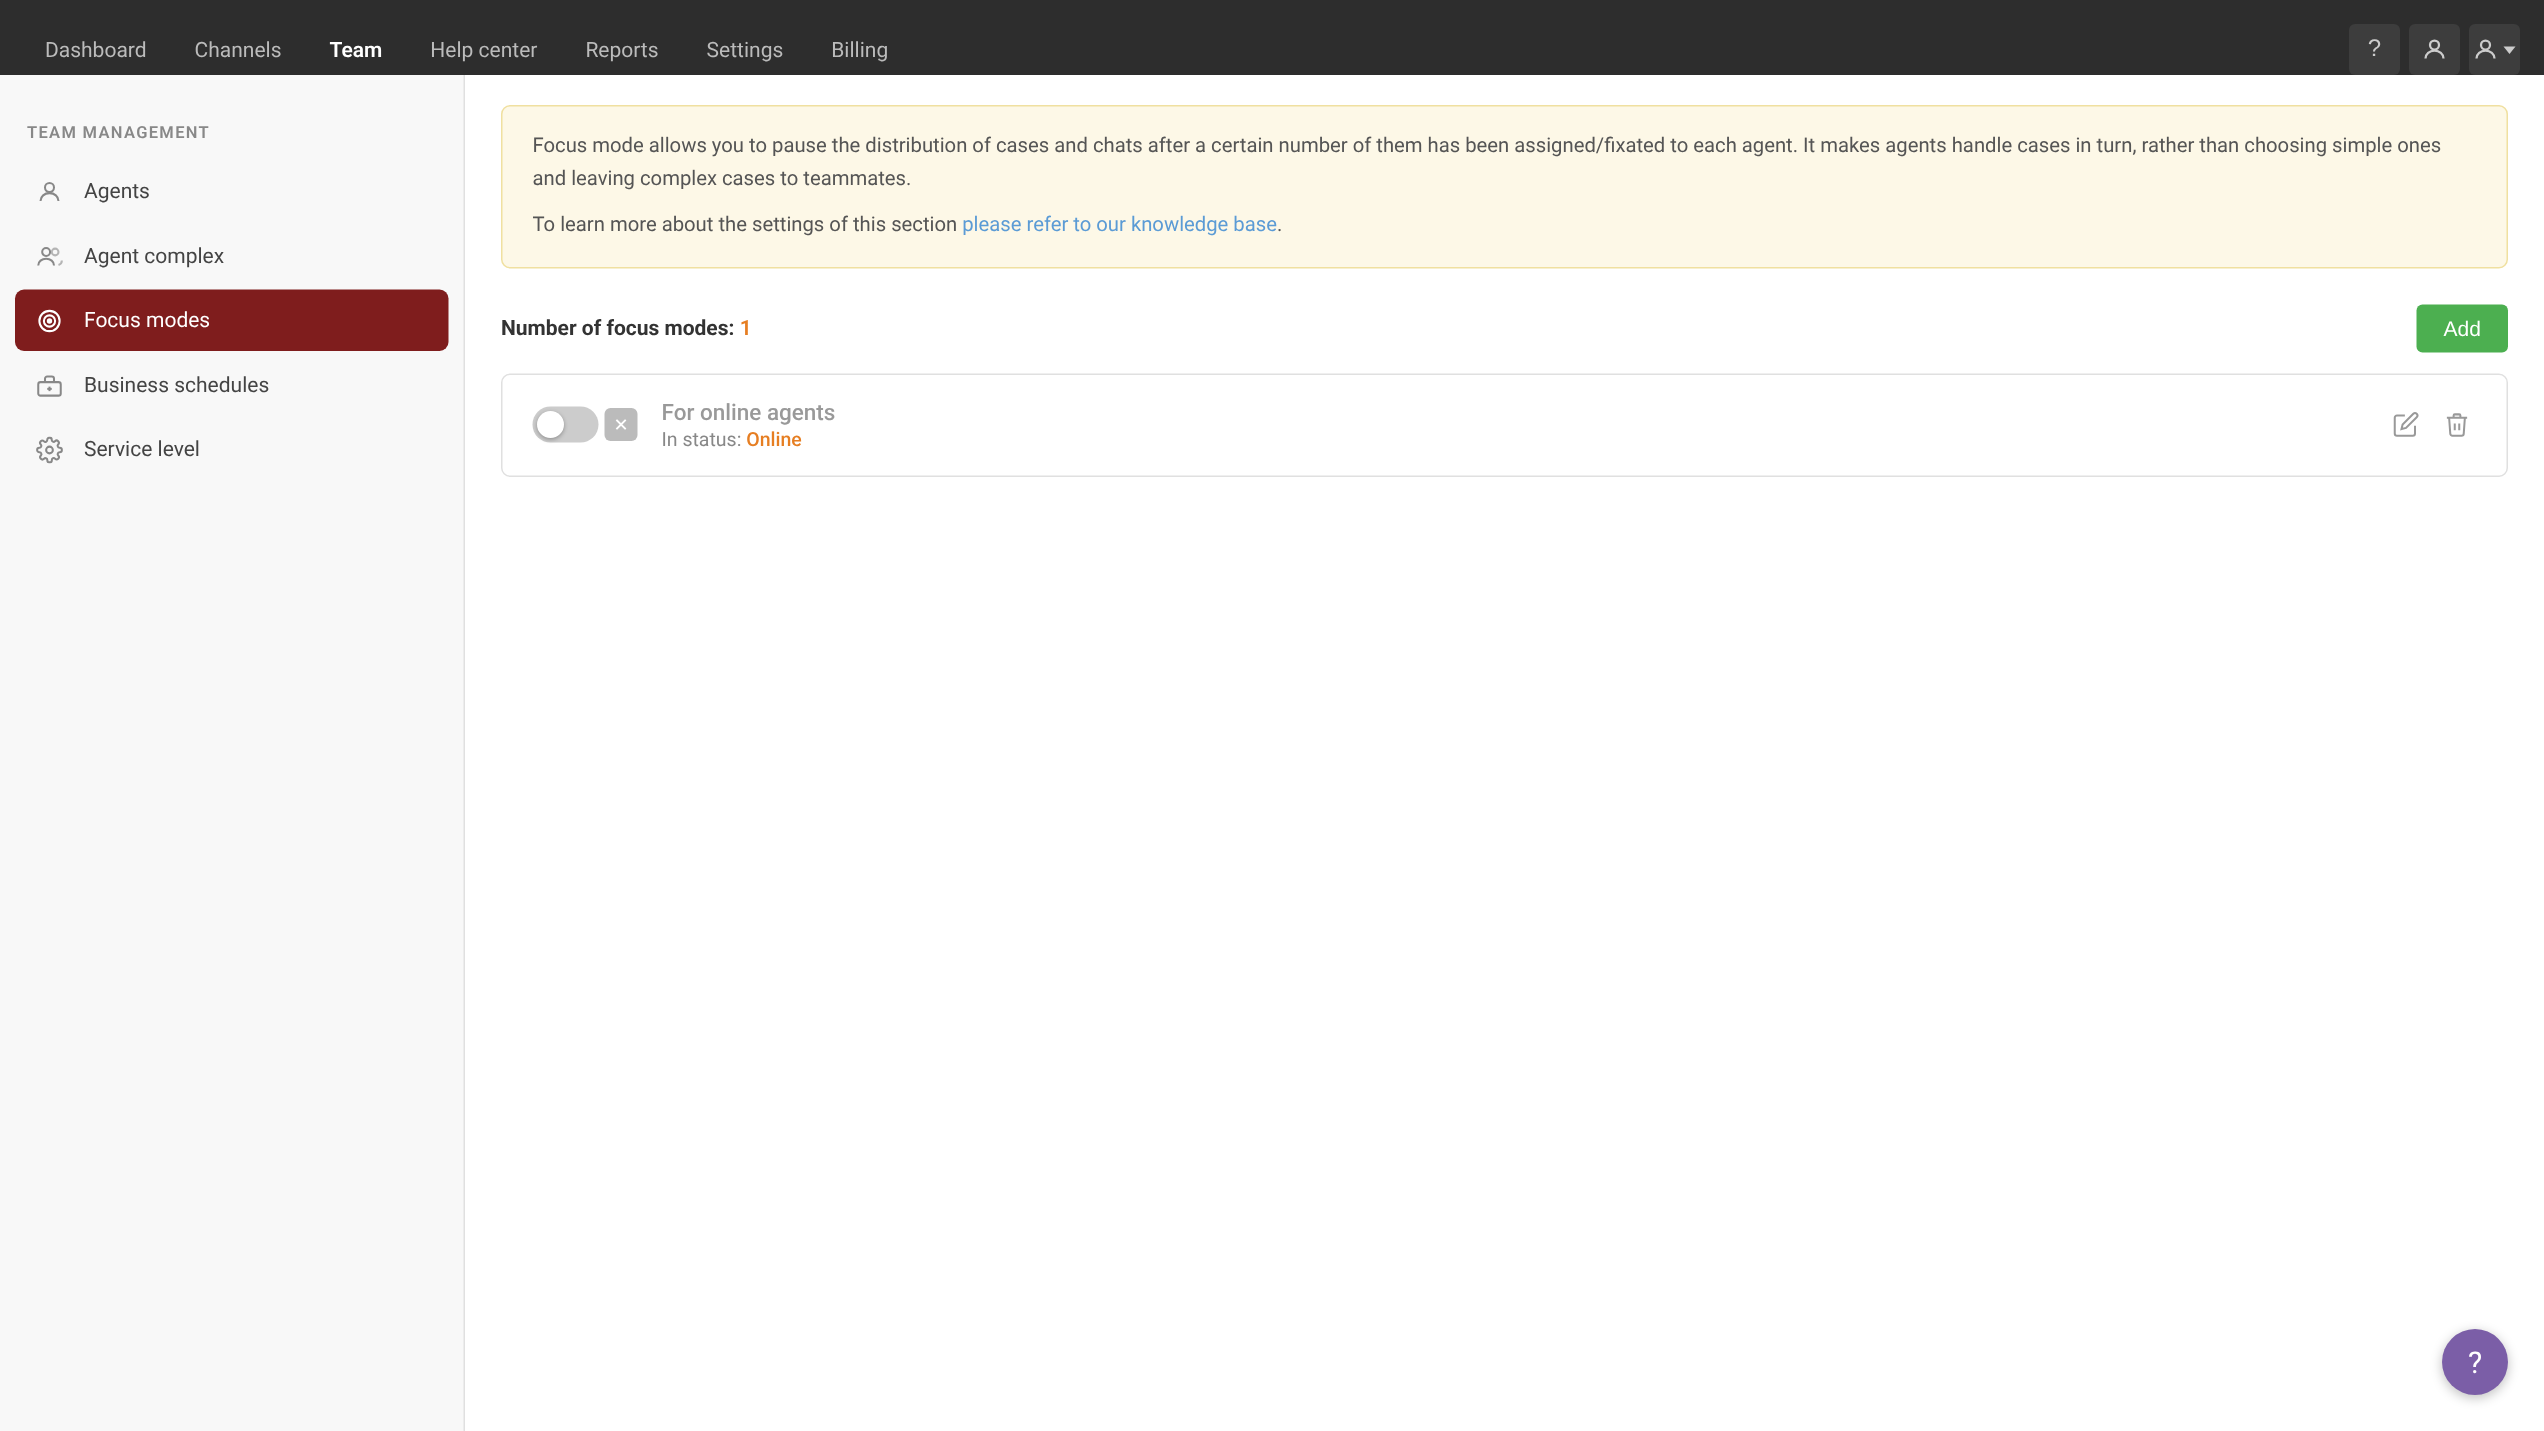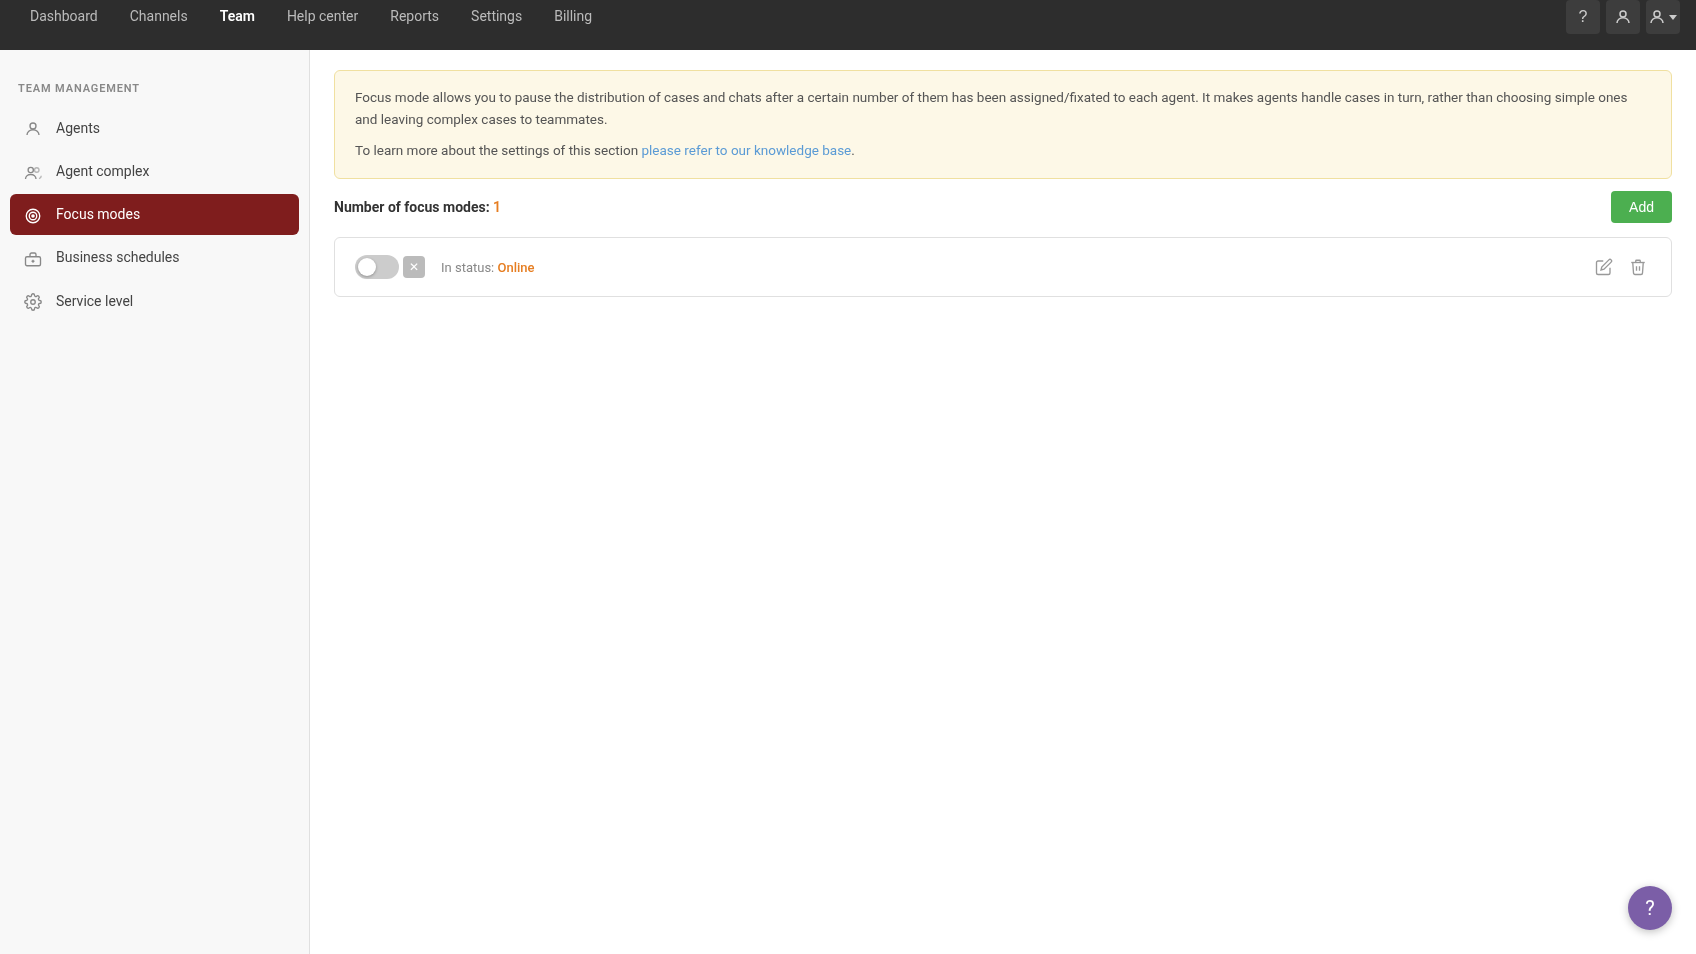--- a/index.html
+++ b/index.html
@@ -2,21 +2,21 @@
 <html><head>
   <meta charset="utf-8">
   <style>
     * { box-sizing: border-box; margin: 0; padding: 0; }
     body { font-family: -apple-system, BlinkMacSystemFont, 'Segoe UI', Roboto, sans-serif; font-size: 14px; background: #f5f5f5; color: #333; }
 
     
     .topnav {
       background: #2d2d2d;
       display: flex;
-      align-items: flex-start;
+      align-items: flex-end;
       padding: 0 16px;
       height: 50px;
       color: #ccc;
     }
     .topnav-items {
       display: flex;
       align-items: center;
       gap: 4px;
       flex: 1;
     }
@@ -104,21 +104,21 @@
     .main-inner {
       padding: 20px 24px;
     }
 
     
     .info-box {
       background: #fdf8e7;
       border: 1px solid #f0e0a0;
       border-radius: 6px;
       padding: 16px 20px;
-      margin-bottom: 12px;
+      margin-bottom: 24px;
       line-height: 1.6;
       color: #555;
       font-size: 13.5px;
     }
     .info-box a {
       color: #5b9bd5;
       text-decoration: none;
     }
 
     
@@ -366,20 +366,21 @@
       </div>
 
       <div class="fm-card">
         <div class="fm-toggle">
           <div class="toggle-track">
             <div class="toggle-thumb"></div>
           </div>
           <div class="close-icon-small">✕</div>
         </div>
         <div class="fm-info">
+          <div class="fm-name">For online agents</div>
           <div class="fm-status">
             <span>In status:</span>
             <span class="status-online">Online</span>
           </div>
         </div>
         <div class="fm-actions">
           <button class="fm-action-btn">
             <svg width="18" height="18" viewBox="0 0 24 24" fill="none" stroke="currentColor" stroke-width="1.8">
               <path d="M11 4H4a2 2 0 0 0-2 2v14a2 2 0 0 0 2 2h14a2 2 0 0 0 2-2v-7"></path>
               <path d="M18.5 2.5a2.121 2.121 0 0 1 3 3L12 15l-4 1 1-4 9.5-9.5z"></path>

